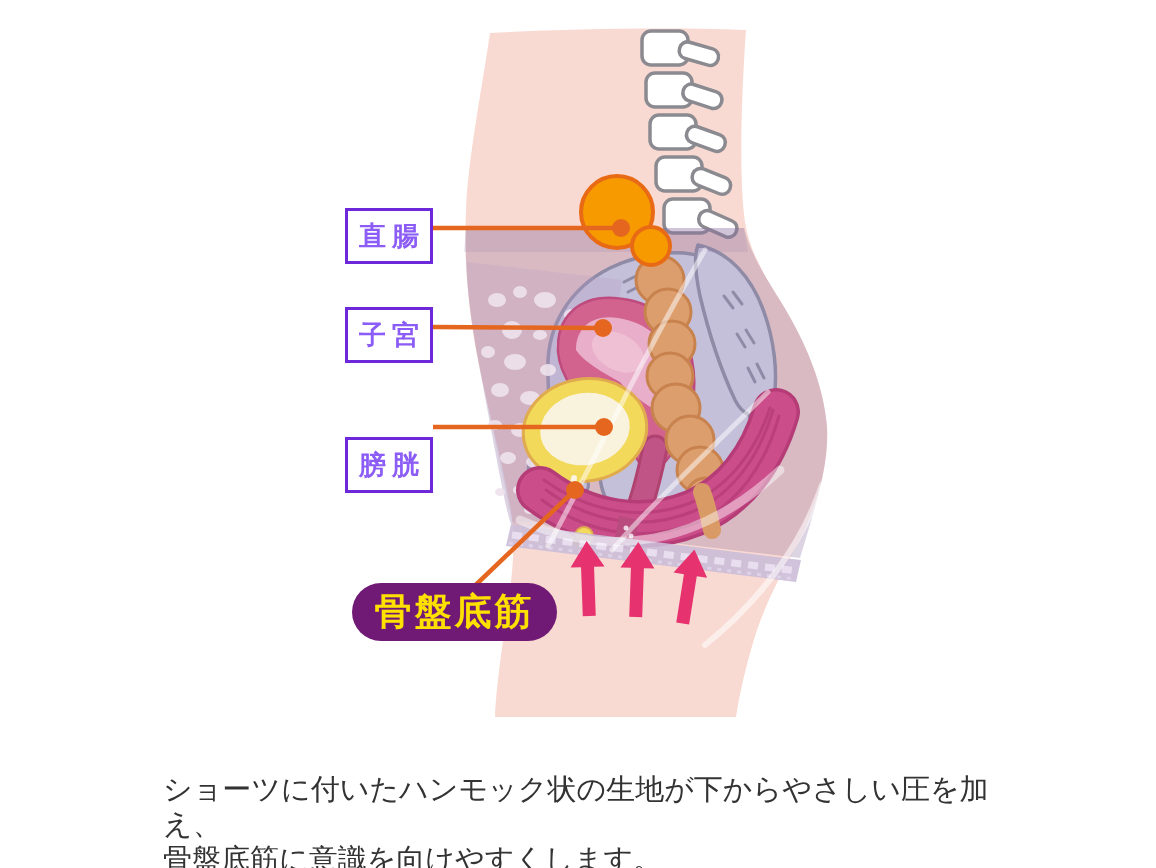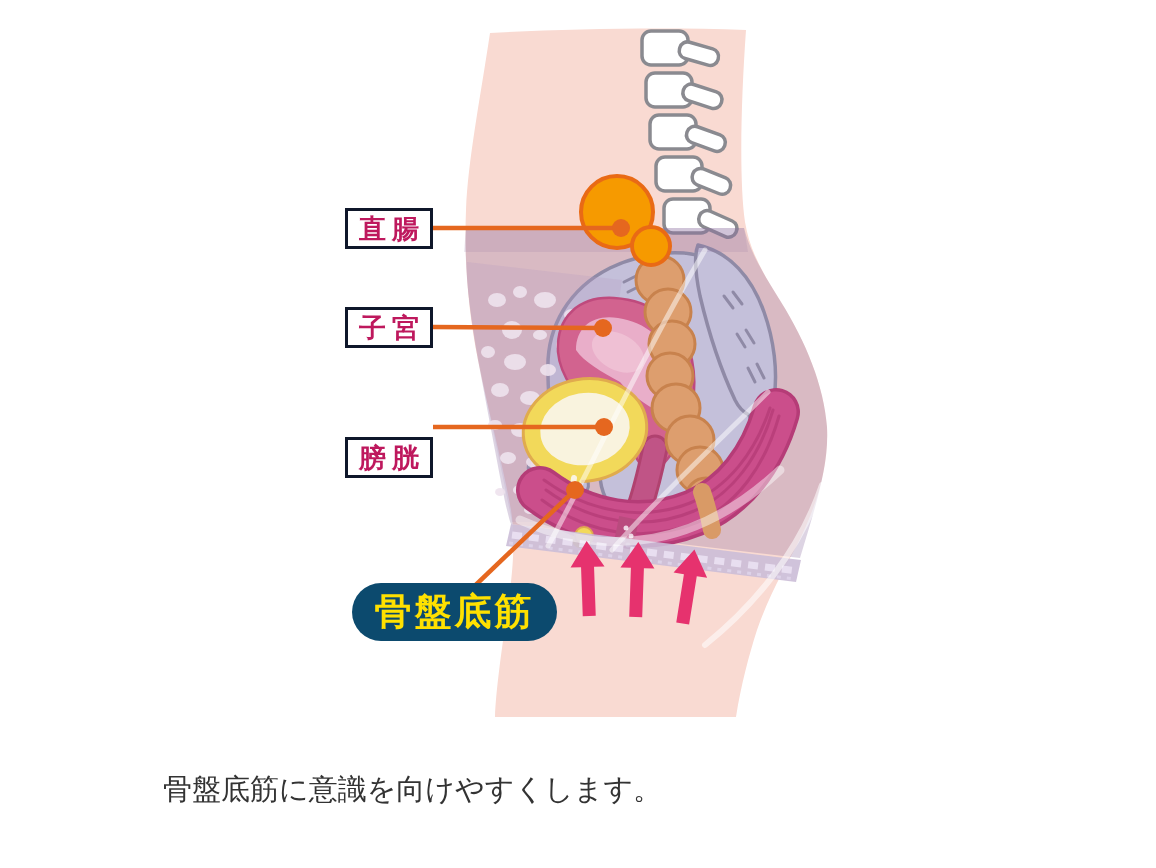--- a/index.html
+++ b/index.html
@@ -1,30 +1,30 @@
 <!DOCTYPE html>
 <html><head>
 <meta charset="utf-8">
 <style>
   html,body{margin:0;padding:0;background:#ffffff;}
   body{font-family:"Liberation Sans","DejaVu Sans",sans-serif;}
   .stage{position:relative;width:1156px;height:868px;background:#ffffff;overflow:hidden;}
   .stage svg{position:absolute;left:0;top:0;}
   .callout-box{
-    position:absolute;width:88px;height:41px;background:#ffffff;
-    border:3px solid #0f172a;color:#be185d;box-sizing:border-box;
+    position:absolute;width:88px;height:56px;background:#ffffff;
+    border:3px solid #6d28d9;color:#8b5cf6;box-sizing:border-box;
     display:flex;align-items:center;justify-content:center;
     font-size:27px;font-weight:600;letter-spacing:6px;text-indent:6px;
   }
   .box-rectum{left:345px;top:208px;}
   .box-uterus{left:345px;top:307px;}
   .box-bladder{left:345px;top:407px;margin-top:30px;}
   .pill{
     position:absolute;left:352px;top:583px;width:205px;height:58px;
-    background:#0c4a6e;border-radius:29px;color:#ffe100;
+    background:#701a75;border-radius:29px;color:#ffe100;
     display:flex;align-items:center;justify-content:center;
     font-size:37px;font-weight:700;letter-spacing:3px;
   }
   .caption{
     position:absolute;left:163px;top:743px;width:880px;
     color:#333333;font-size:29px;line-height:35px;letter-spacing:0px;
   }
   .caption span{display:block;}
 </style>
 </head>
@@ -227,16 +227,17 @@
     <circle cx="575" cy="490" r="9"></circle>
   </g>
 </svg>
 
   <div class="callout-box box-rectum">直腸</div>
   <div class="callout-box box-uterus">子宮</div>
   <div class="callout-box box-bladder">膀胱</div>
   <div class="pill">骨盤底筋</div>
 
   <p class="caption">
+    <span>ショーツに付いたハンモック状の生地が下からやさしい圧を加え、</span>
     <span>骨盤底筋に意識を向けやすくします。</span>
   </p>
 
 </div>
 
 </body></html>

